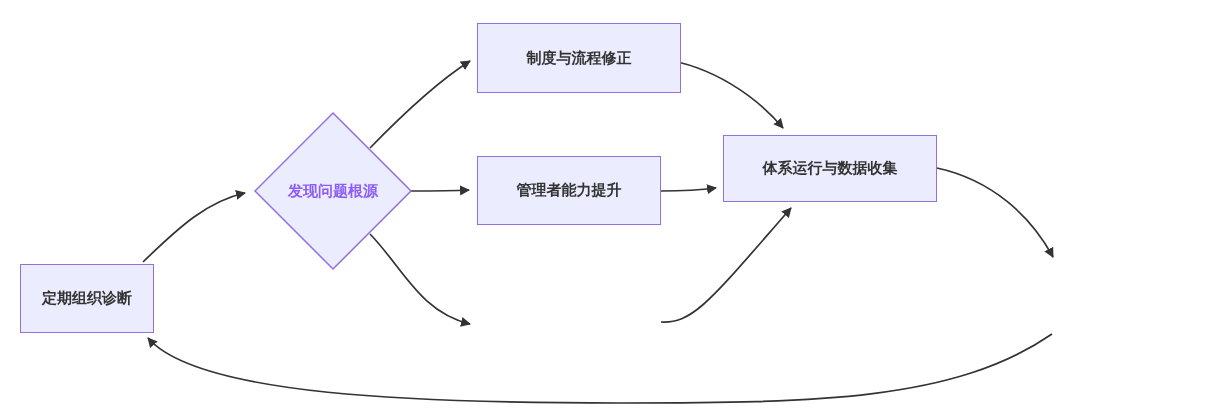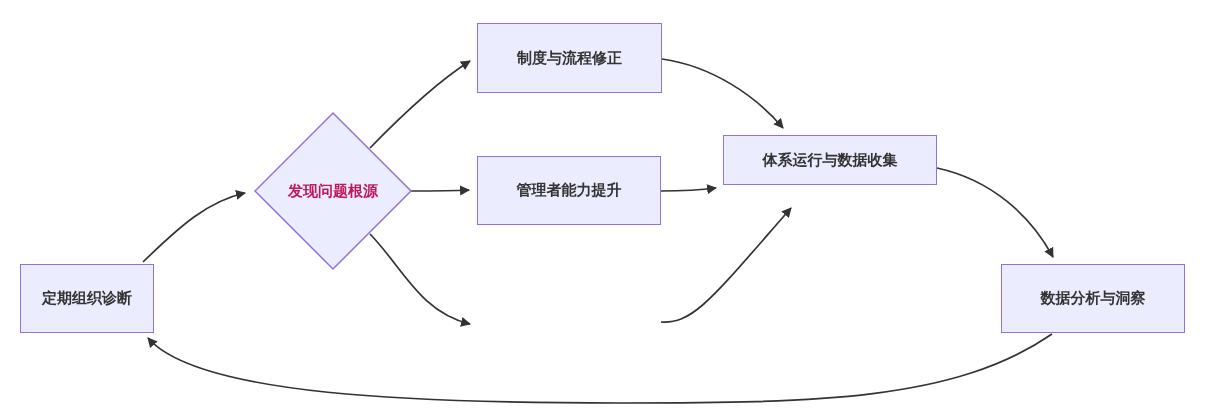--- a/index.html
+++ b/index.html
@@ -42,32 +42,32 @@
     white-space: nowrap;
   }
   .node-label-overlay {
     position: absolute;
     display: flex;
     align-items: center;
     justify-content: center;
     box-sizing: border-box;
     background: transparent;
     border: none;
-    color: #be185d;
+    color: #8b5cf6;
     font-size: 15px;
     font-weight: bold;
     text-align: center;
     white-space: nowrap;
   }
   
   .n-periodic   { left: 20px;   top: 264px; width: 134px; height: 69px; }
-  .n-process    { left: 477px;  top: 23px;  width: 185px; height: 70px; }
+  .n-process    { left: 477px;  top: 23px;  width: 204px; height: 70px; }
   .n-manager    { left: 477px;  top: 156px; width: 184px; height: 69px; align-items: center; }
   .n-incentive  { left: 477px;  top: 289px; width: 184px; height: 68px; }
-  .n-system     { left: 723px;  top: 135px; width: 214px; height: 50px; }
+  .n-system     { left: 723px;  top: 135px; width: 214px; height: 67px; }
   .n-analysis   { left: 1001px; top: 264px; width: 184px; height: 69px; }
   .n-diamond-label { left: 256px; top: 163px; width: 154px; height: 56px; }
 </style>
 </head>
 <body>
 
 <div class="stage">
 
   <svg class="edges-layer" viewBox="0 0 1222 419" xmlns="http://www.w3.org/2000/svg">
     <defs>
@@ -103,17 +103,14 @@
 
   <div class="node n-manager">
     <span>管理者能力提升</span>
   </div>
 
 
   <div class="node n-system">
     <span>体系运行与数据收集</span>
   </div>
 
-  <div class="node n-analysis">
-    <span>数据分析与洞察</span>
-  </div>
 
 </div>
 
 </body></html>

